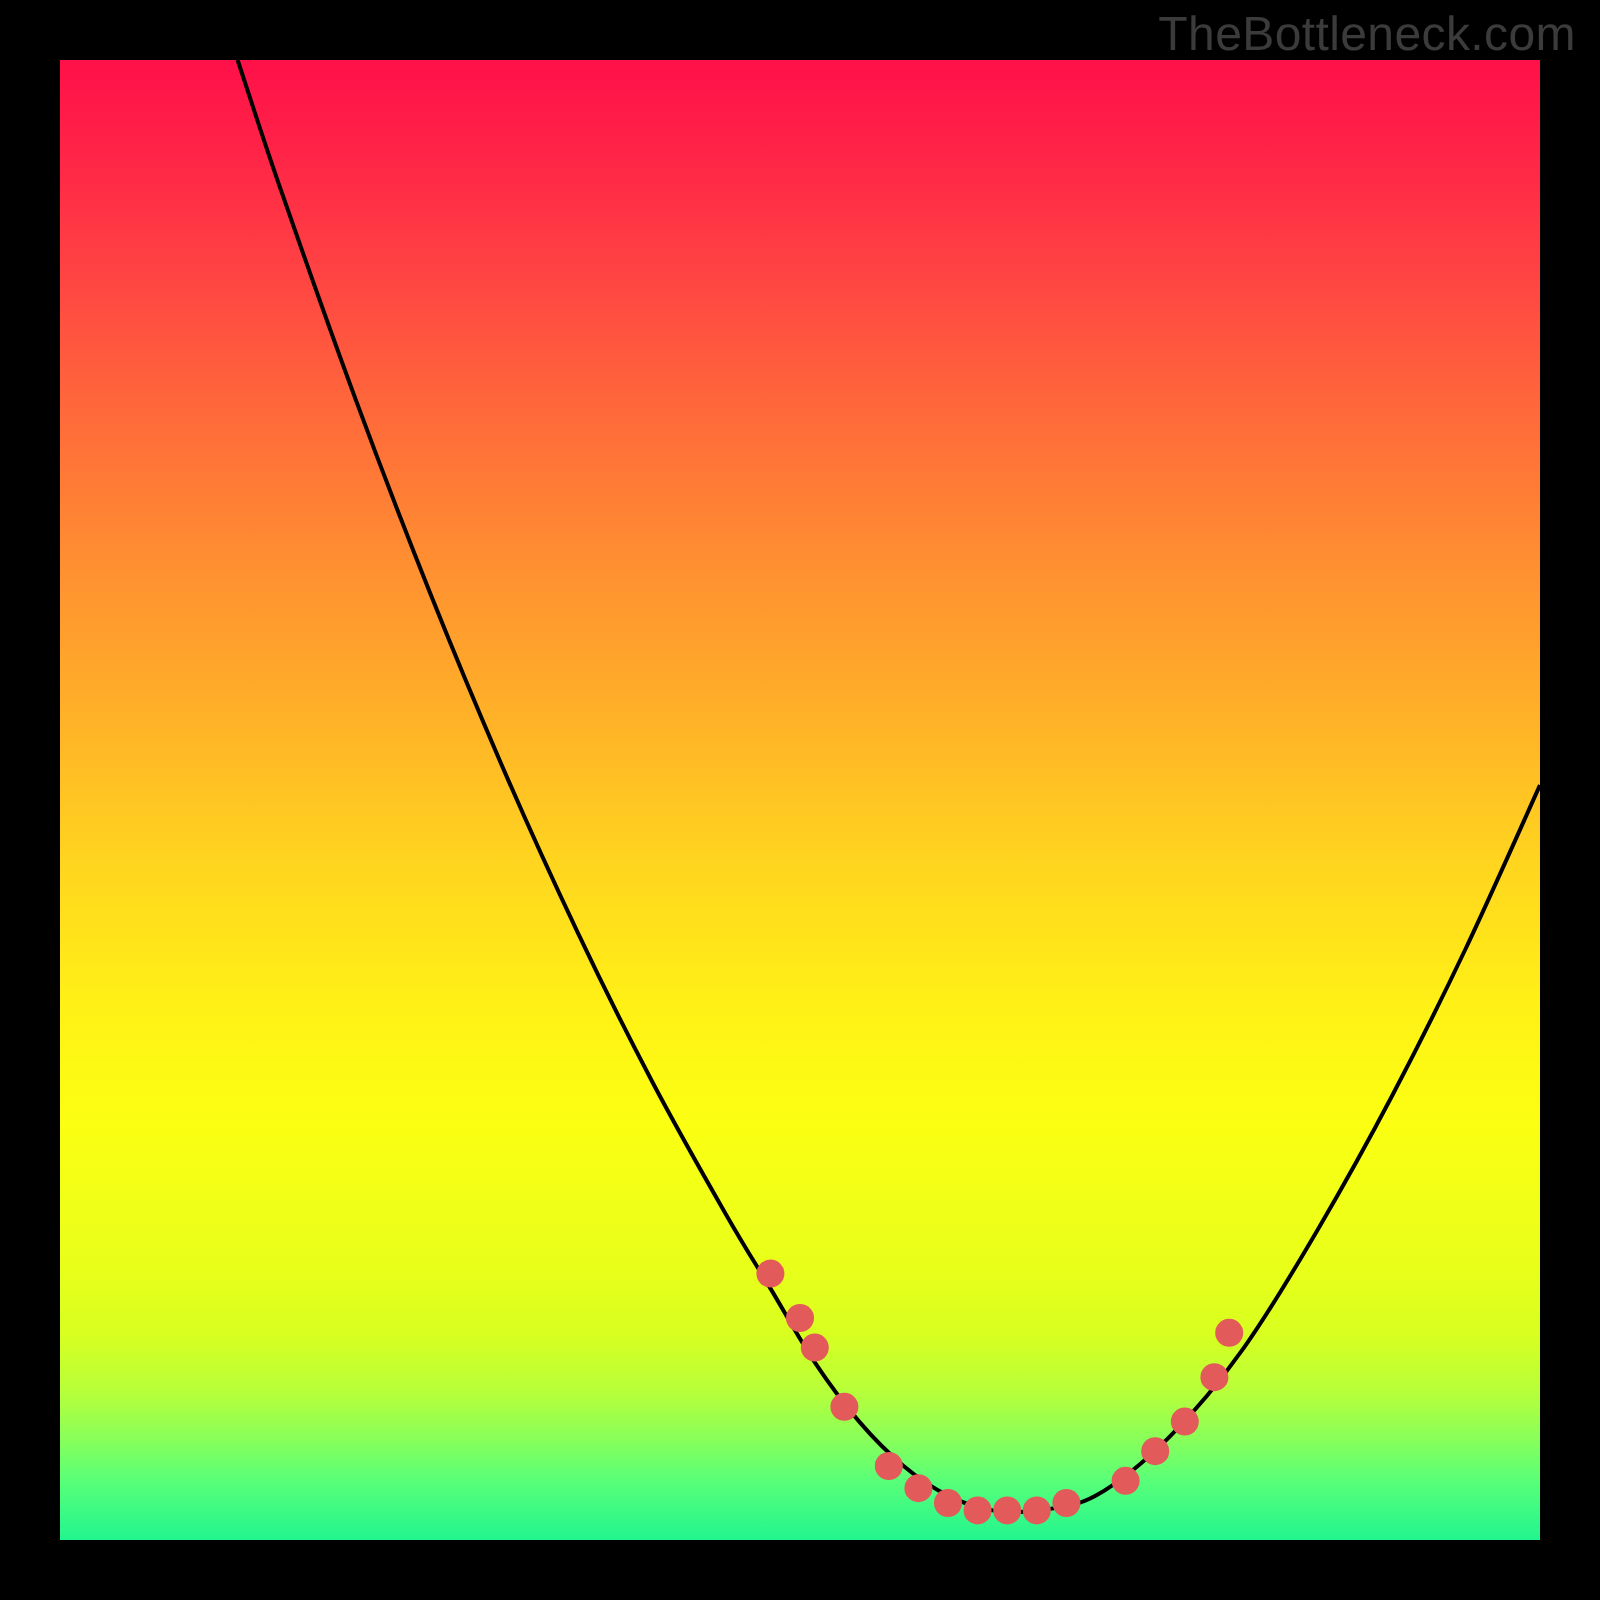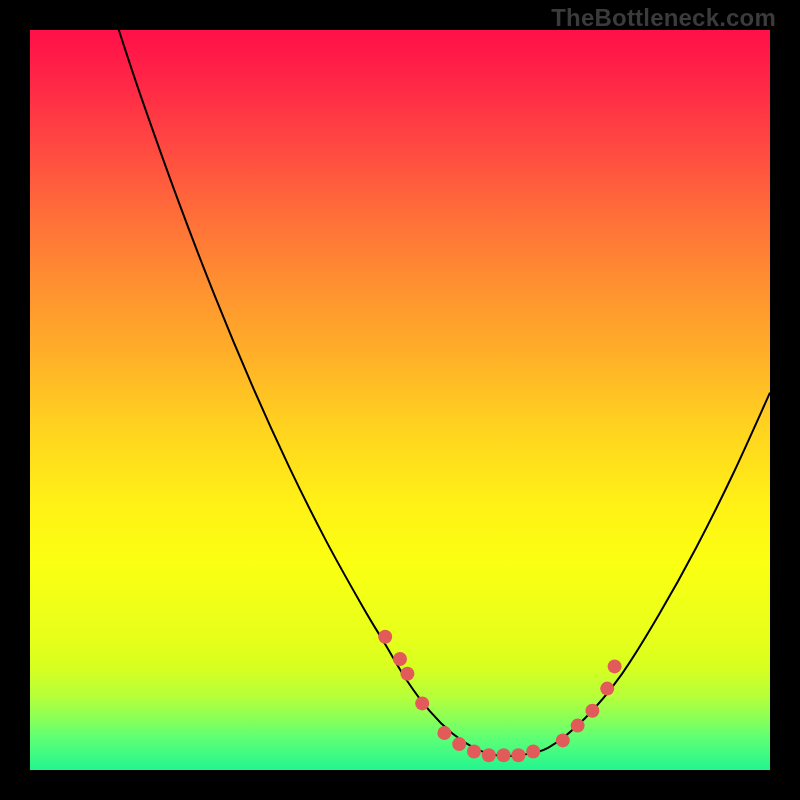--- a/index.html
+++ b/index.html
@@ -13,24 +13,24 @@
   }
   .outer {
     position: relative;
     width: 800px;
     height: 800px;
     background: #000;
   }
   .watermark {
     position: absolute;
     top: 4px;
-    right: 24px;
+    right: 12px;
     color: #3b3b3b;
     font-size: 24px;
-    font-weight: 700;
+    font-weight: 400;
     letter-spacing: 0.2px;
     z-index: 10;
   }
   .plot {
     position: absolute;
     left: 30px;
     top: 30px;
     width: 740px;
     height: 740px;
     background: linear-gradient(to bottom,

